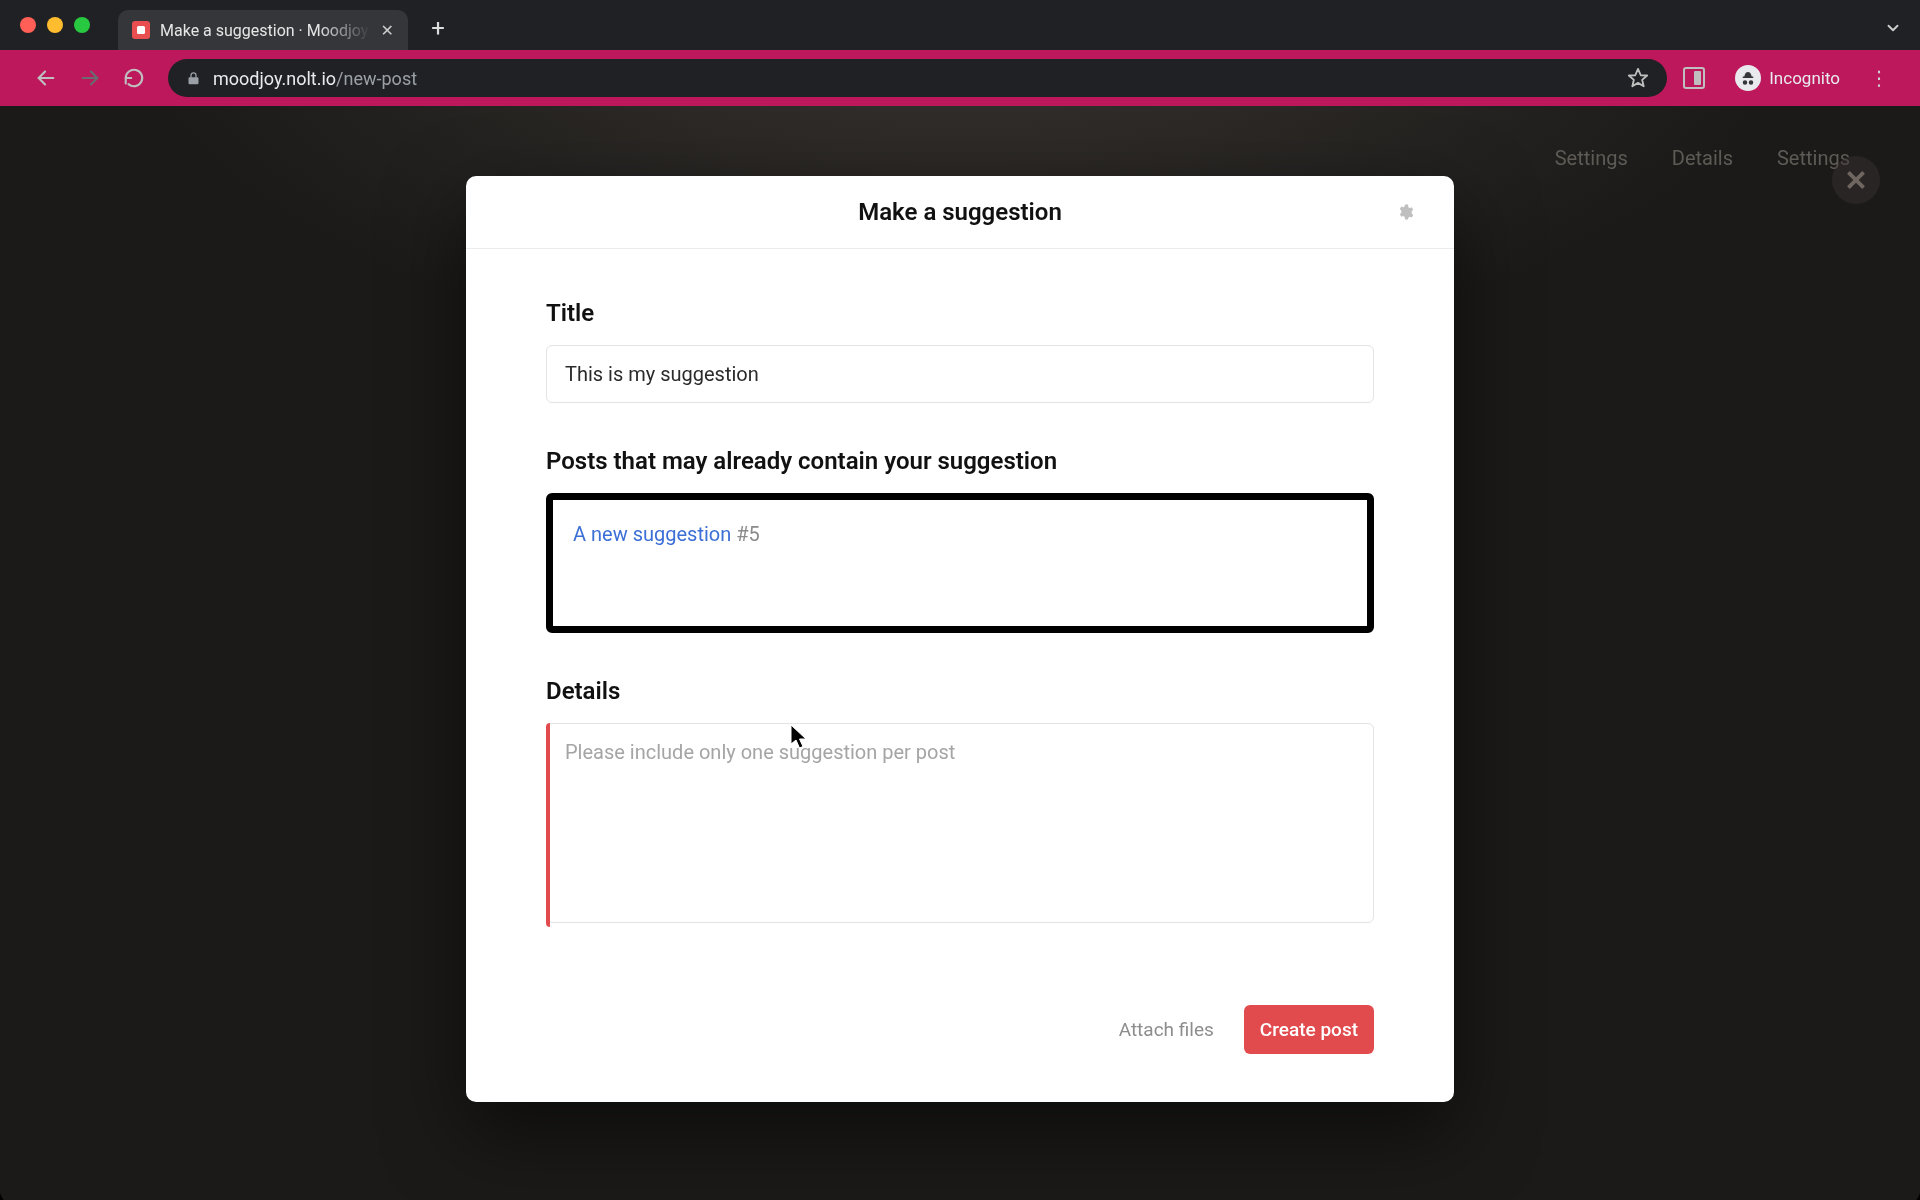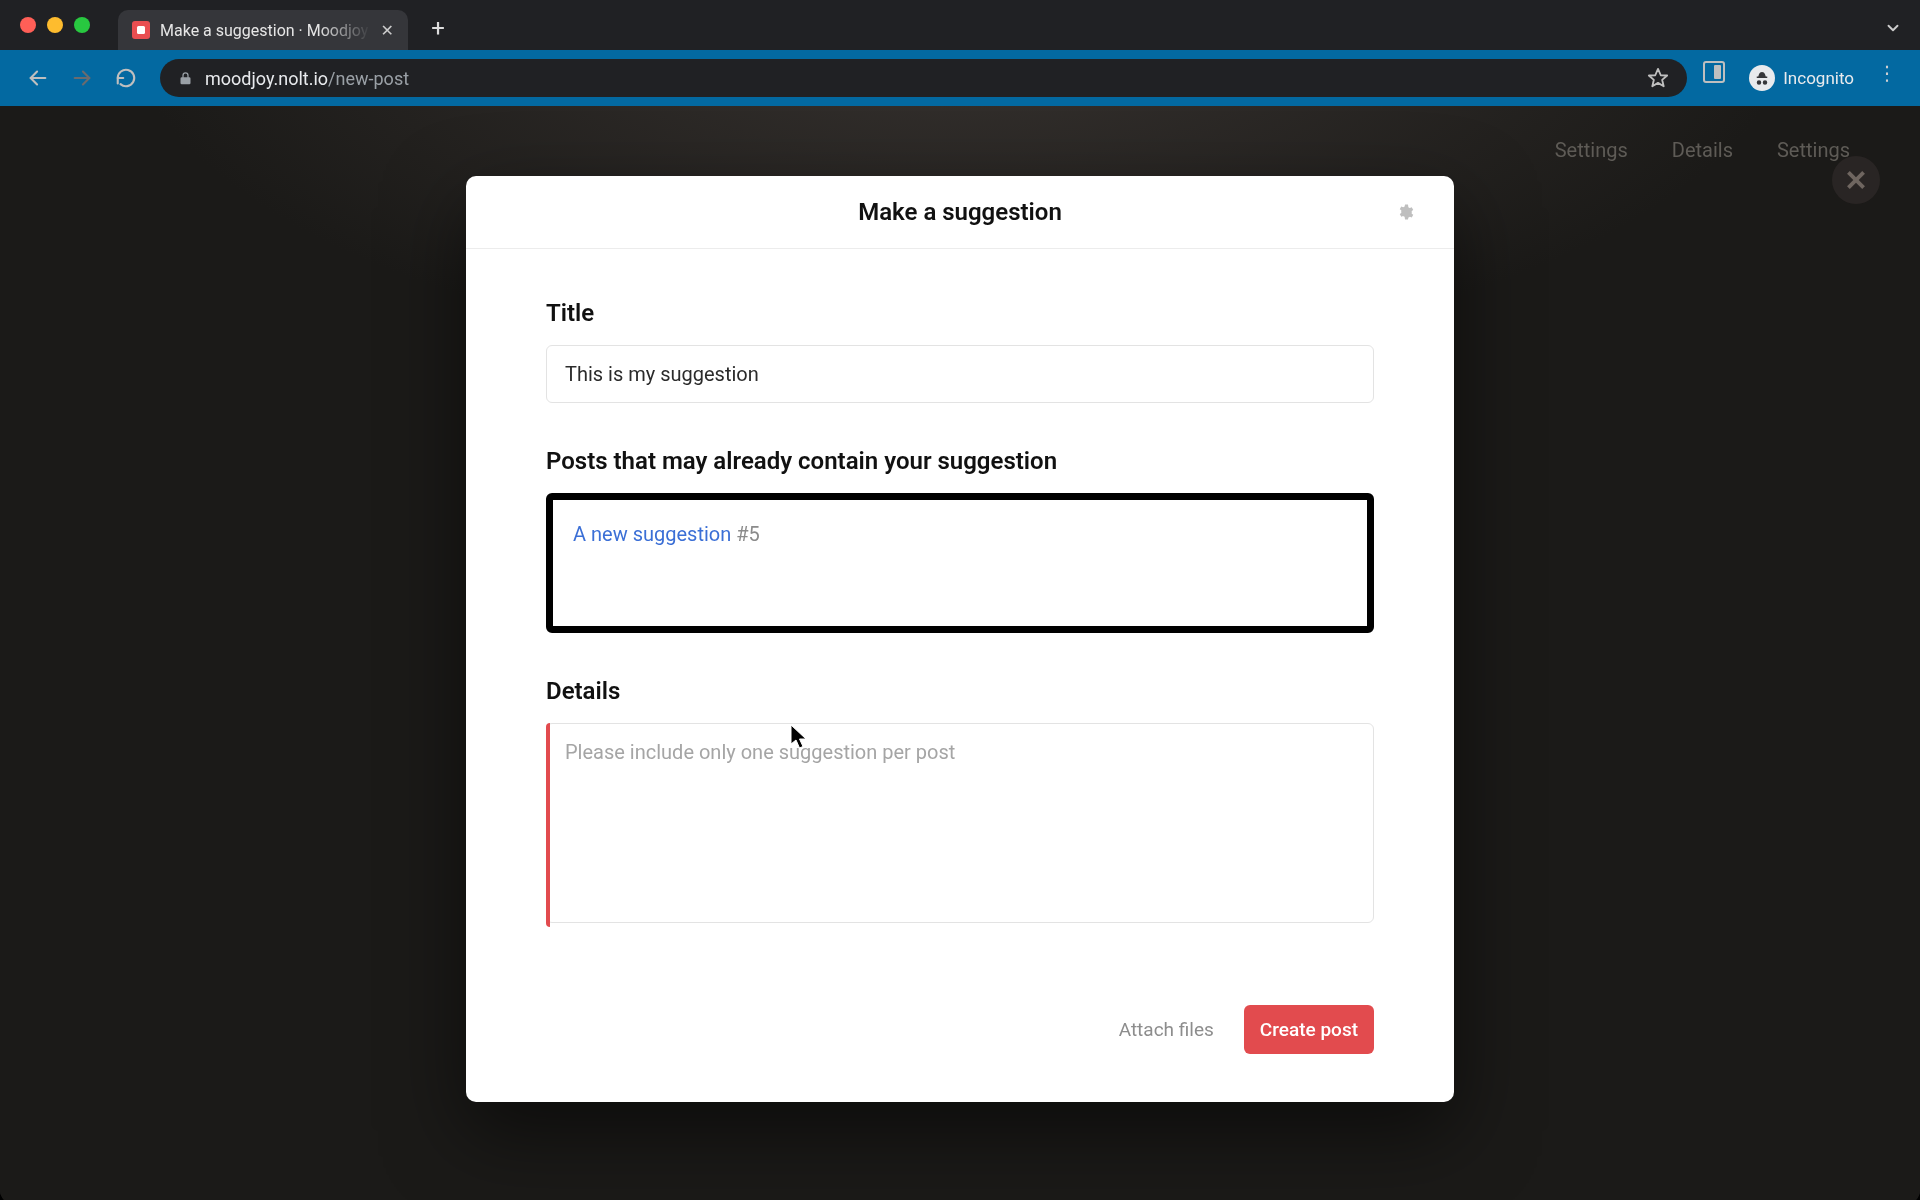--- a/index.html
+++ b/index.html
@@ -100,23 +100,23 @@
     margin-left: auto;
     margin-right: 18px;
     color: #ccc;
     margin-top: 5px;
   }
 
   .toolbar {
     display: flex;
     align-items: center;
     height: 56px;
-    padding: 0 20px;
+    padding: 0 28px;
     gap: 8px;
-    background: #0369a1;
+    background: #be185d;
   }
   .toolbar .icon-btn {
     width: 36px;
     height: 36px;
     display: flex;
     align-items: center;
     justify-content: center;
     color: #bfbfbf;
     border-radius: 50%;
   }
@@ -141,21 +141,22 @@
   }
   .omnibox .url .muted { color: #9aa0a6; }
   .omnibox .star {
     margin-left: auto;
     color: #bfbfbf;
     font-size: 20px;
   }
 
   .right-btns {
     display: flex;
-    gap: 8px;
+    align-items: center;
+    gap: 14px;
   }
   .incognito-pill {
     display: flex;
     align-items: center;
     gap: 8px;
     color: #e8eaed;
     font-size: 17px;
     padding: 4px 10px;
   }
   .incognito-pill .badge {
@@ -212,21 +213,21 @@
   }
 
   .page-backdrop {
     position: absolute;
     inset: 0;
   }
 
   
   .bg-nav {
     position: absolute;
-    top: 32px;
+    top: 40px;
     right: 70px;
     display: flex;
     gap: 44px;
     align-items: flex-end;
     color: #5e5b56;
     font-size: 20px;
   }
   .bg-nav span { cursor: pointer; }
 
   .close-x {

